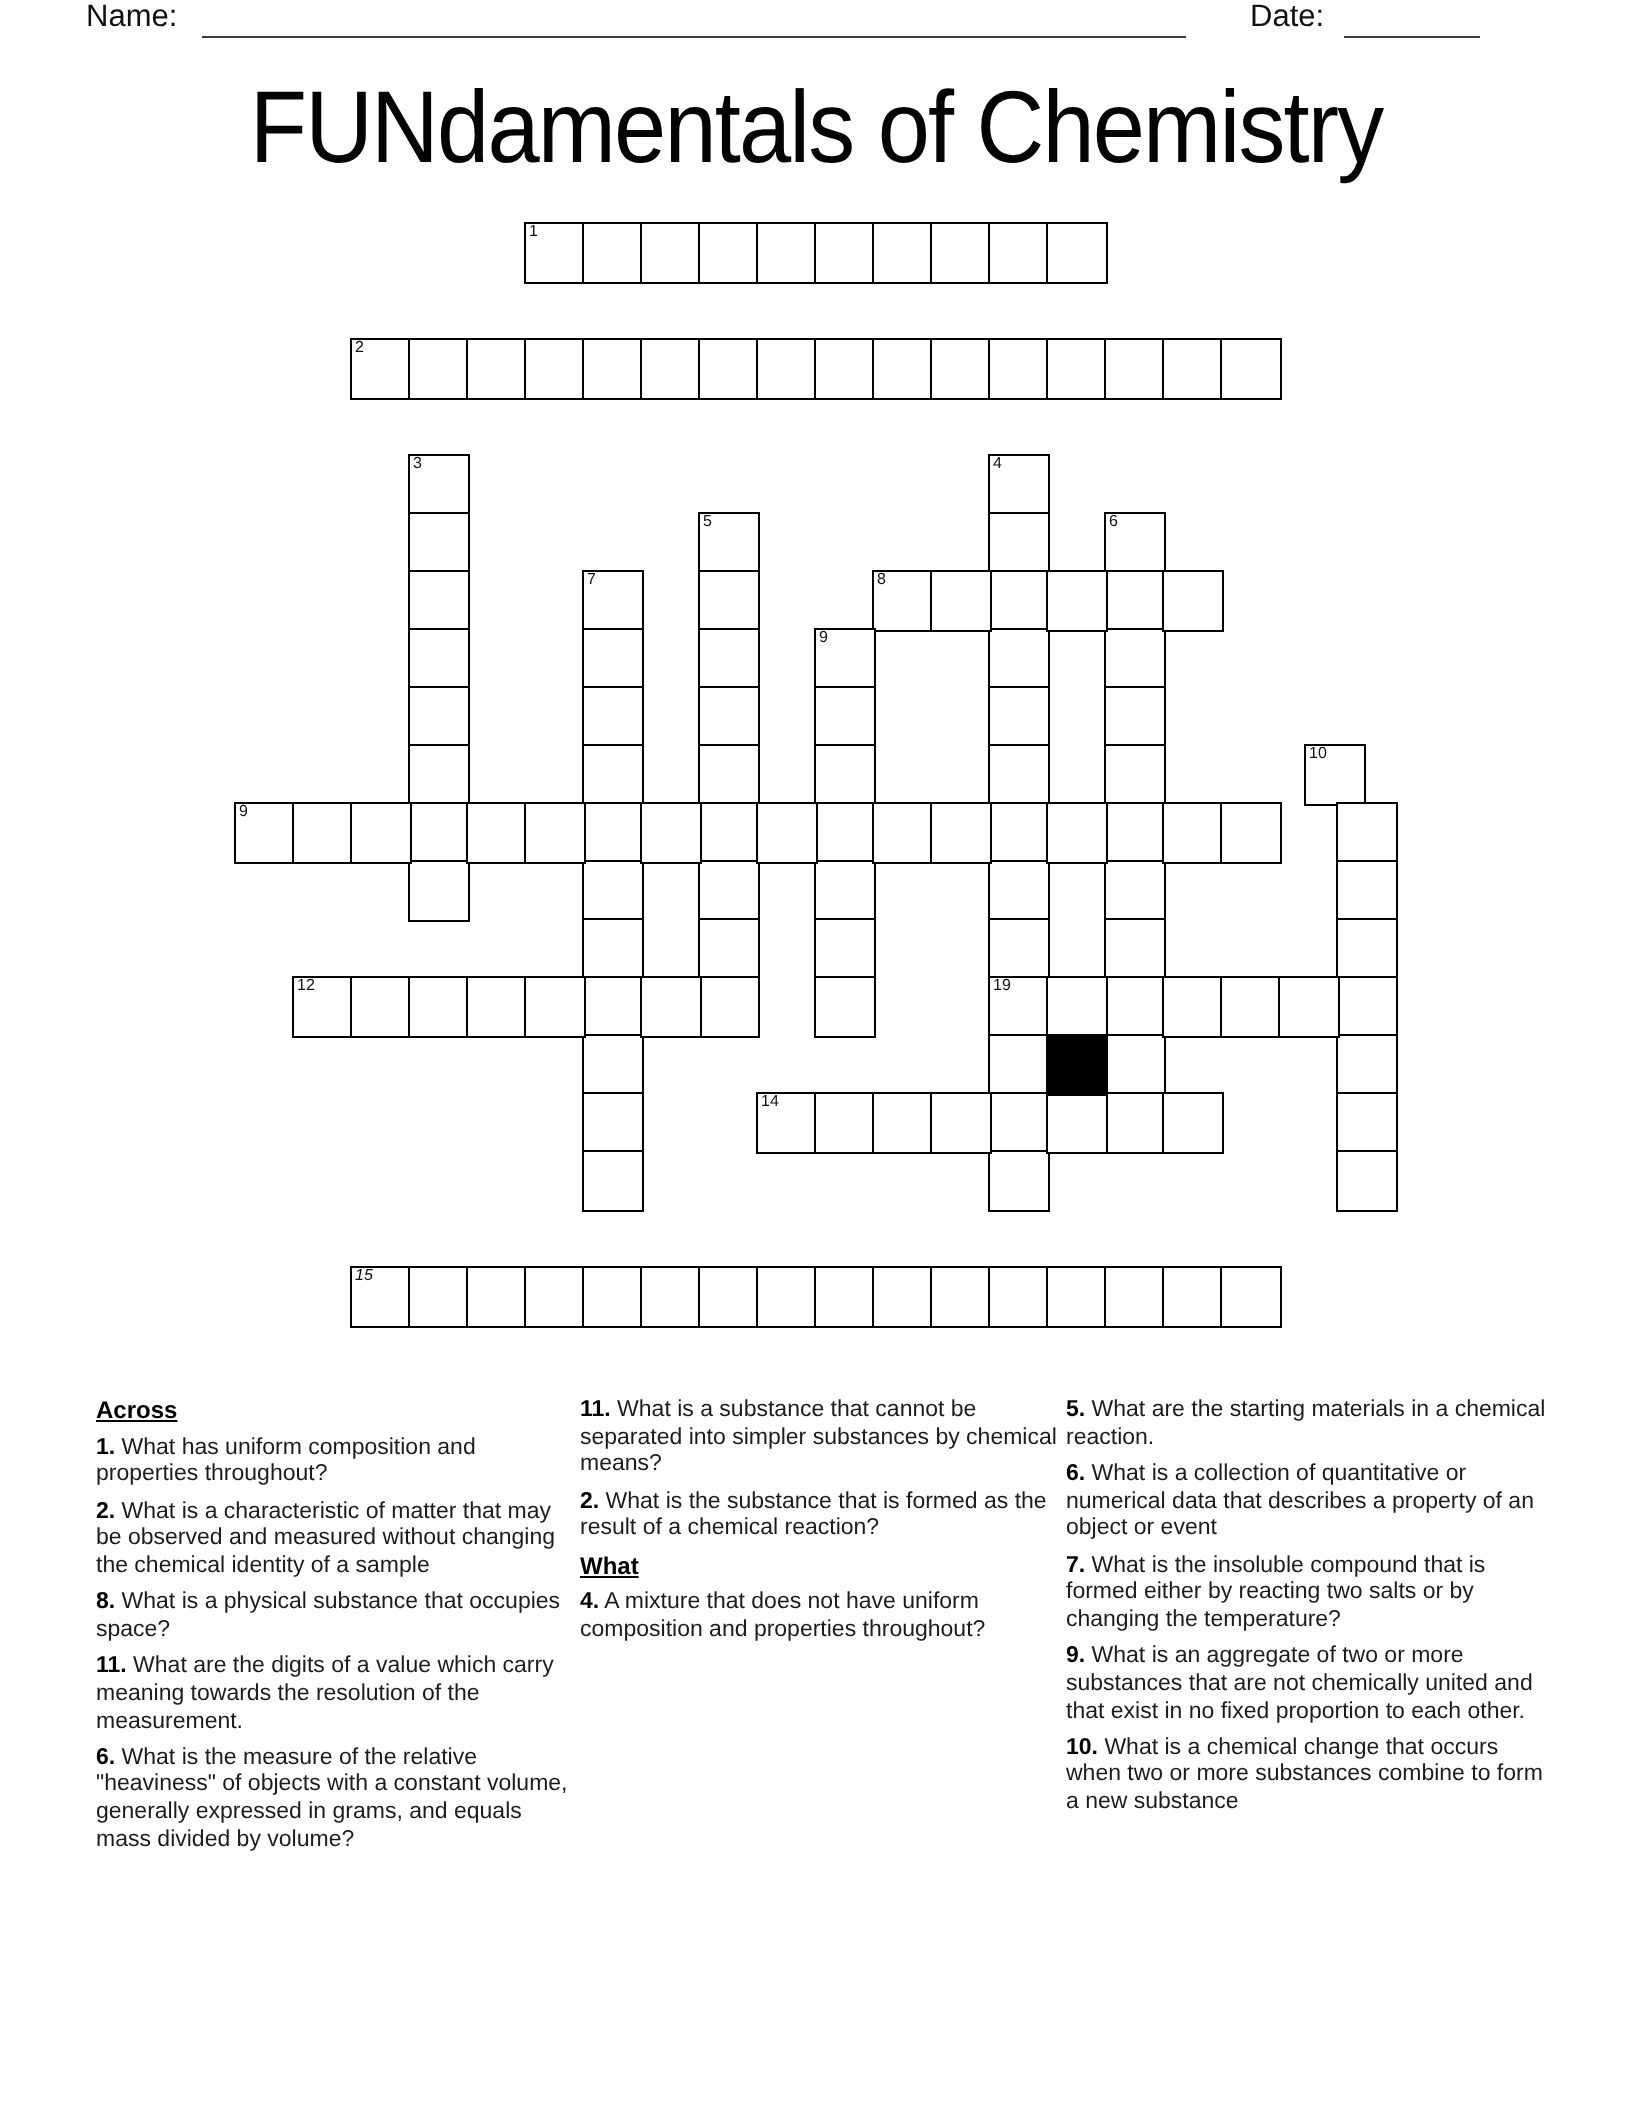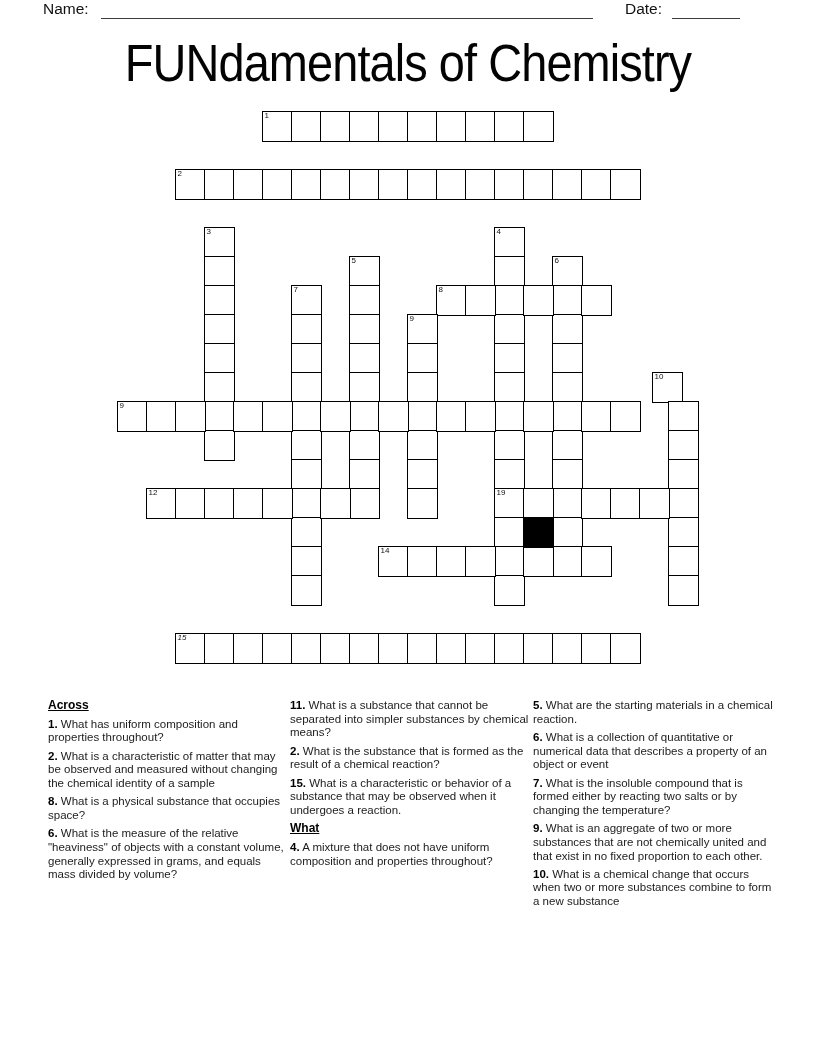--- a/index.html
+++ b/index.html
@@ -221,26 +221,26 @@
     <div class="cell" style="left: 464px; top: 522px;"></div>
     <div class="cell" style="left: 493px; top: 522px;"></div>
     <div class="cell black" style="left: 406px; top: 406px;"></div>
   </div>
 
 <div id="clue-col-1" class="clue-col">
     <div class="clue-heading">Across</div>
     <p class="clue"><b>1.</b> What has uniform composition and properties throughout?</p>
     <p class="clue"><b>2.</b> What is a characteristic of matter that may be observed and measured without changing the chemical identity of a sample</p>
     <p class="clue"><b>8.</b> What is a physical substance that occupies space?</p>
+    <p class="clue"><b>11.</b> What are the digits of a value which carry meaning towards the resolution of the measurement.</p>
     <p class="clue"><b>6.</b> What is the measure of the relative "heaviness" of objects with a constant volume, generally expressed in grams, and equals mass divided by volume?</p>
   </div>
 <div id="clue-col-2" class="clue-col">
     <p class="clue"><b>11.</b> What is a substance that cannot be separated into simpler substances by chemical means?</p>
     <p class="clue"><b>2.</b> What is the substance that is formed as the result of a chemical reaction?</p>
-    <p class="clue"><b>15.</b> What is a characteristic or behavior of a substance that may be observed when it undergoes a reaction.</p>
     <div class="clue-heading">What</div>
     <p class="clue"><b>4.</b> A mixture that does not have uniform composition and properties throughout?</p>
   </div>
 <div id="clue-col-3" class="clue-col">
     <p class="clue"><b>5.</b> What are the starting materials in a chemical reaction.</p>
     <p class="clue"><b>6.</b> What is a collection of quantitative or numerical data that describes a property of an object or event</p>
     <p class="clue"><b>7.</b> What is the insoluble compound that is formed either by reacting two salts or by changing the temperature?</p>
     <p class="clue"><b>9.</b> What is an aggregate of two or more substances that are not chemically united and that exist in no fixed proportion to each other.</p>
     <p class="clue"><b>10.</b> What is a chemical change that occurs when two or more substances combine to form a new substance</p>
   </div>

